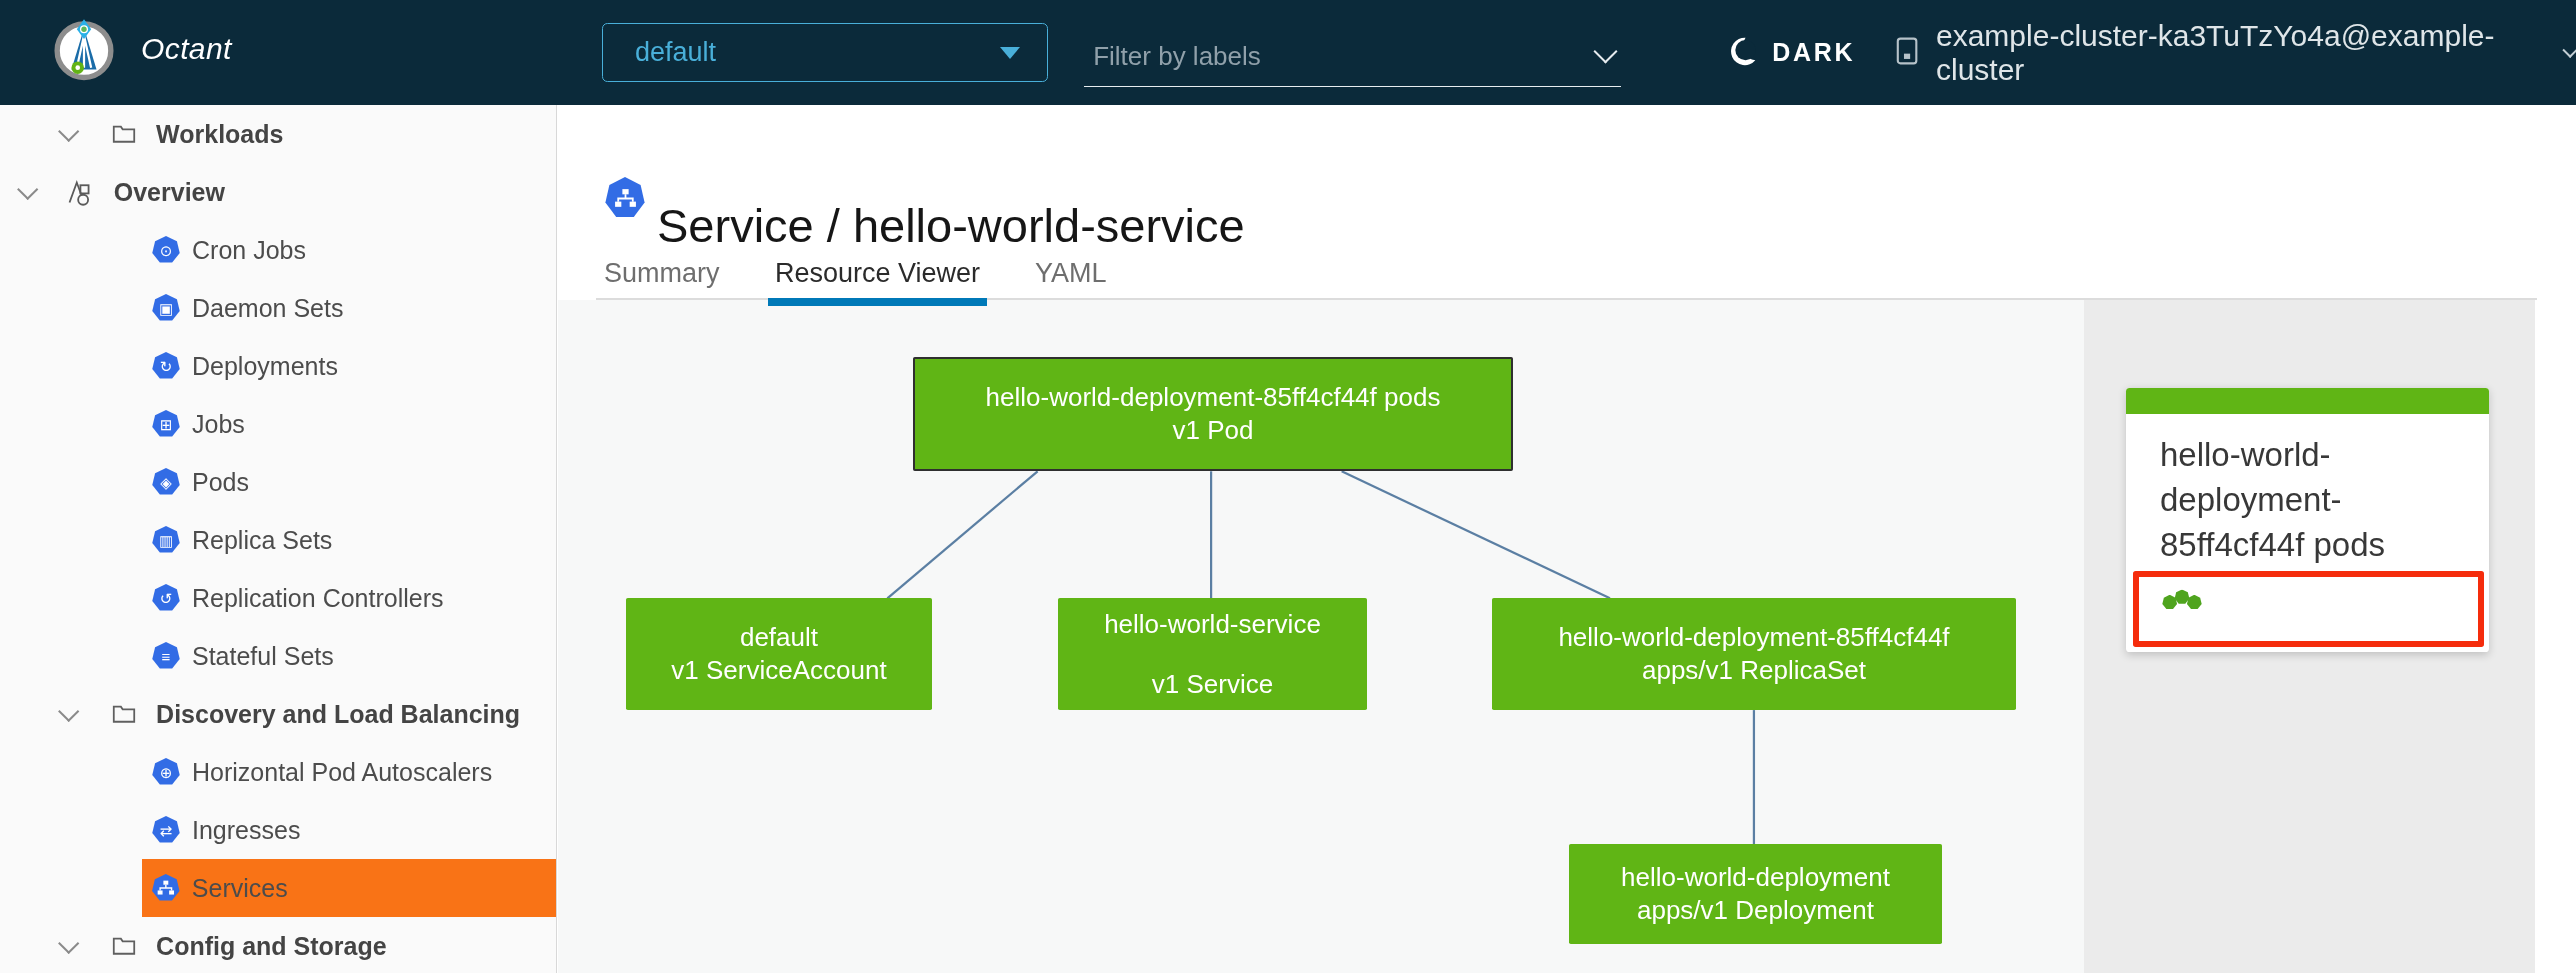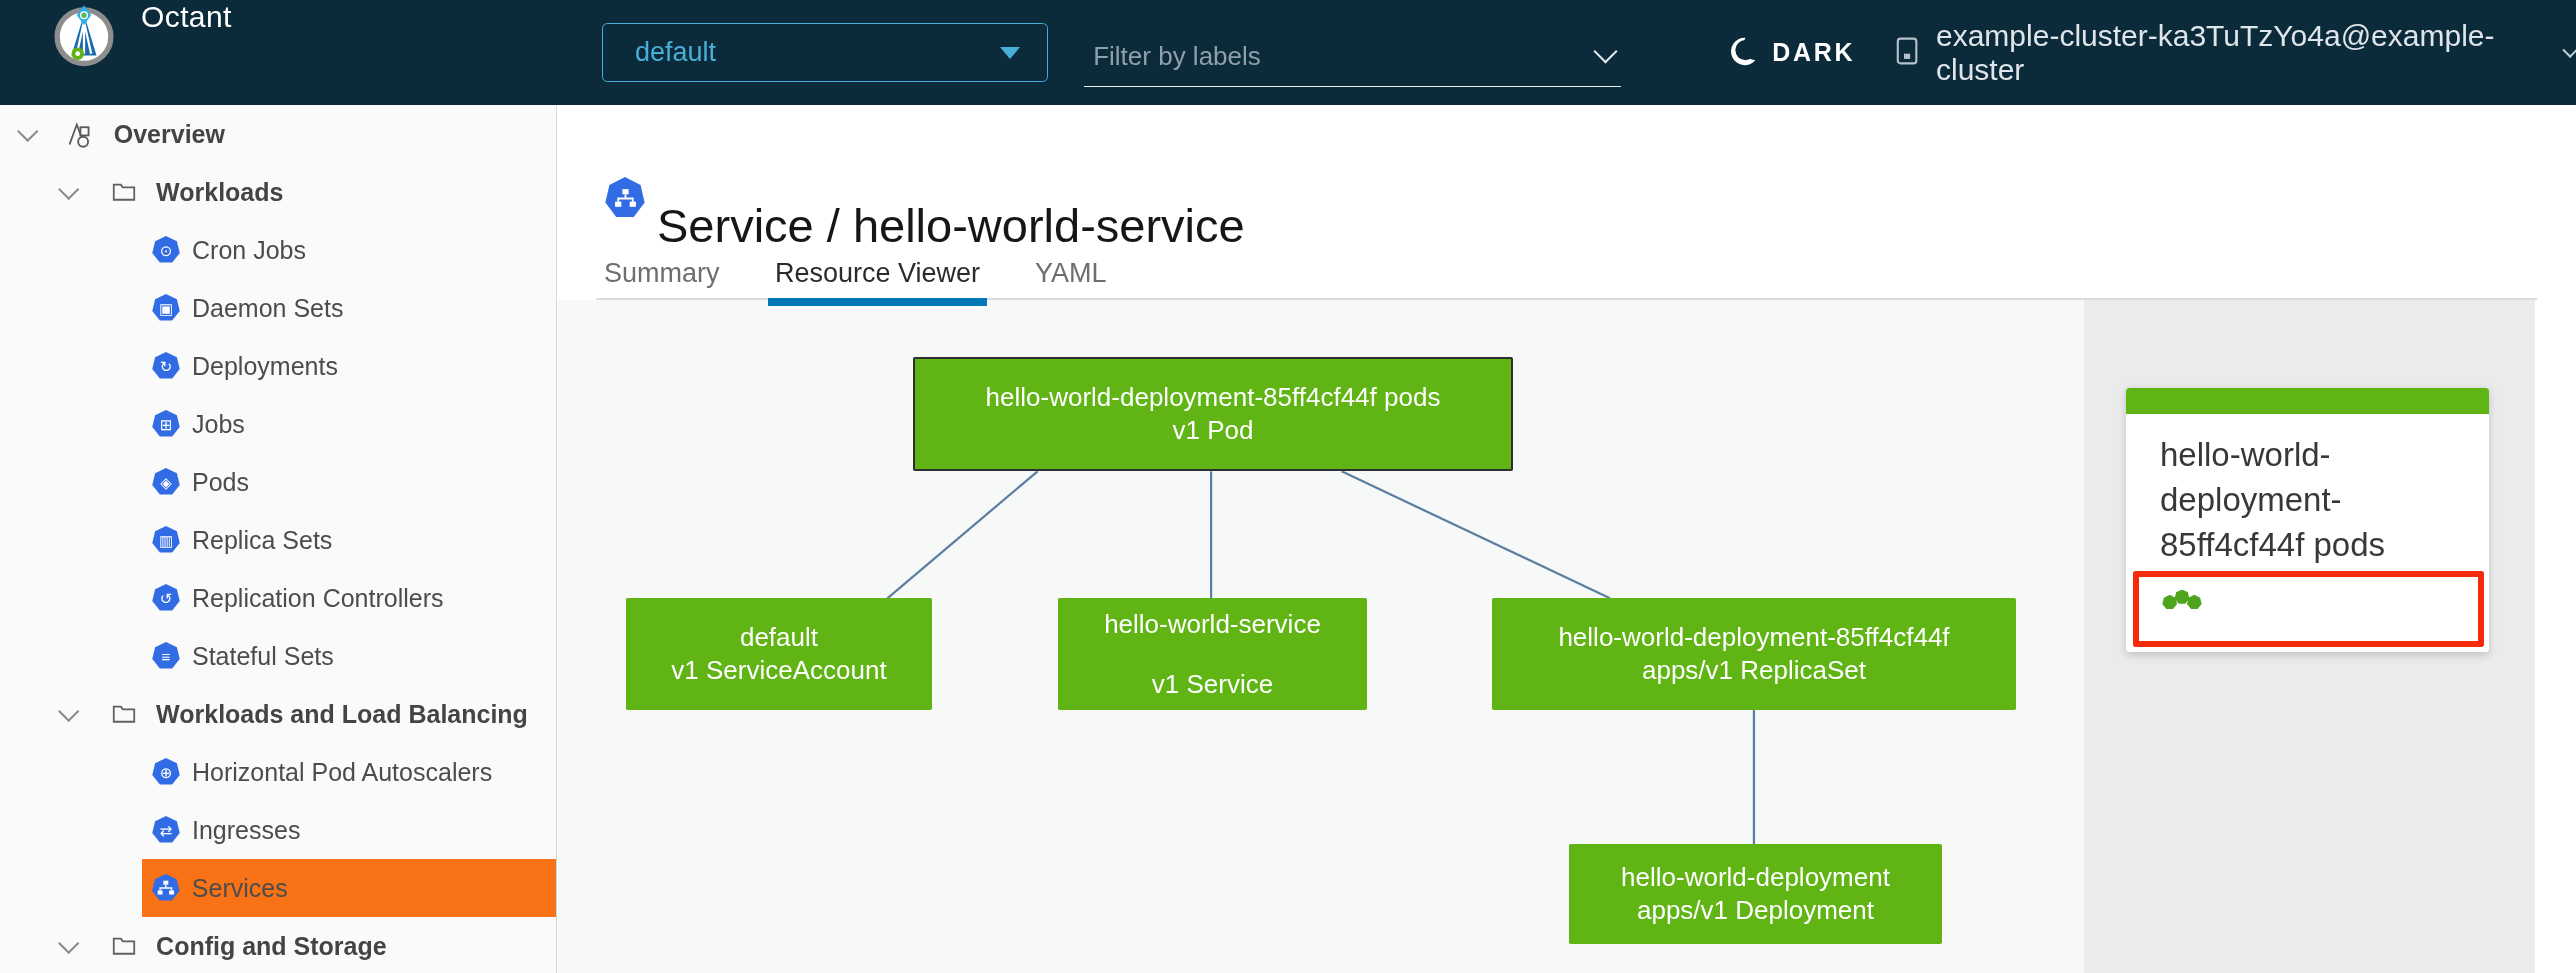--- a/index.html
+++ b/index.html
@@ -1,21 +1,21 @@
 <!DOCTYPE html>
 <html style="font-size:14.3px"><head>
 <meta charset="utf-8">
 <style>
   html,body{margin:0;padding:0;width:2576px;height:973px;overflow:hidden;background:#fff;
     font-family:"Liberation Sans",sans-serif;-webkit-font-smoothing:antialiased;}
   .app{position:relative;width:2576px;height:973px;}
 
   
   .header{position:absolute;left:0;top:0;width:2576px;height:105px;background:#0b2a3a;z-index:10;}
-  .logo-wrap{position:absolute;left:50px;top:0;height:98px;display:flex;align-items:flex-start;}
+  .logo-wrap{position:absolute;left:50px;top:0;height:98px;display:flex;align-items:center;font-style:italic;}
   .app-name{color:#fff;font-size:30px;letter-spacing:0.4px;margin-left:23px;font-weight:400;}
   .ns-select{position:absolute;left:602px;top:23px;width:446px;height:59px;border:1.8px solid #49afd9;
     border-radius:5.4px;display:flex;align-items:center;box-sizing:border-box;cursor:pointer;}
   .ns-value{color:#49afd9;font-size:27px;margin-left:32px;flex:1;}
   .tri-down{width:0;height:0;border-left:10.7px solid transparent;border-right:10.7px solid transparent;
     border-top:12.5px solid #49afd9;margin-right:27px;}
   .filter-wrap{position:absolute;left:1084px;top:29px;width:537px;height:57px;border-bottom:1.8px solid #e7ecef;}
   .filter-input{position:absolute;left:7.2px;top:7.2px;width:465px;height:39px;background:transparent;border:none;
     outline:none;color:#e7ecef;font-size:26px;font-family:"Liberation Sans",sans-serif;}
   .filter-input::placeholder{color:#90a0aa;opacity:1;}
@@ -136,83 +136,83 @@
           <rect x="4" y="3" width="21" height="28" rx="3" fill="none" stroke="#b6c2c9" stroke-width="2.4"></rect>
           <rect x="11" y="20" width="7" height="6" fill="#b6c2c9"></rect>
         </svg>
       </span>
       <span class="cluster-label">example-cluster-ka3TuTzYo4a@example-cluster</span>
       <span class="chev cluster-chev"></span>
     </div>
   </div>
 
   <nav class="sidebar">
+    <div class="srow l1 section">
+      <span class="chev caret"></span>
+      <span class="nav-ic">
+        <svg width="24" height="21.5" viewBox="0 0 27 24" fill="none" stroke="#5f5f5f" stroke-width="2">
+          <path d="M2 21 V4 h8 l2 3 h13 v14 Z"></path>
+        </svg>
+      </span>
+      <span class="slabel">Workloads</span>
+    </div>
+
     <div class="srow l0 section">
       <span class="chev caret"></span>
       <span class="nav-ic">
         <svg width="29" height="29" viewBox="0 0 32 32" fill="none" stroke="#5a5a5a" stroke-width="2">
           <path d="M5 27 L13 5 L20 24"></path>
             <rect x="17" y="8" width="9" height="9"></rect>
             <circle cx="20" cy="24" r="5.5" fill="#fafafa"></circle>
         </svg>
       </span>
       <span class="slabel">Overview</span>
     </div>
 
+    <div class="srow l2">
+      <span class="nav-ic hepta">⊙</span>
+      <span class="slabel">Cron Jobs</span>
+    </div>
+    <div class="srow l2">
+      <span class="nav-ic hepta">▣</span>
+      <span class="slabel">Daemon Sets</span>
+    </div>
+    <div class="srow l2">
+      <span class="nav-ic hepta">↻</span>
+      <span class="slabel">Deployments</span>
+    </div>
+    <div class="srow l2">
+      <span class="nav-ic hepta">⊞</span>
+      <span class="slabel">Jobs</span>
+    </div>
+    <div class="srow l2">
+      <span class="nav-ic hepta">◈</span>
+      <span class="slabel">Pods</span>
+    </div>
+    <div class="srow l2">
+      <span class="nav-ic hepta">▥</span>
+      <span class="slabel">Replica Sets</span>
+    </div>
+    <div class="srow l2">
+      <span class="nav-ic hepta">↺</span>
+      <span class="slabel">Replication Controllers</span>
+    </div>
+    <div class="srow l2">
+      <span class="nav-ic hepta">≡</span>
+      <span class="slabel">Stateful Sets</span>
+    </div>
+
     <div class="srow l1 section">
       <span class="chev caret"></span>
       <span class="nav-ic">
         <svg width="24" height="21.5" viewBox="0 0 27 24" fill="none" stroke="#5f5f5f" stroke-width="2">
           <path d="M2 21 V4 h8 l2 3 h13 v14 Z"></path>
         </svg>
       </span>
-      <span class="slabel">Workloads</span>
-    </div>
-
-    <div class="srow l2">
-      <span class="nav-ic hepta">⊙</span>
-      <span class="slabel">Cron Jobs</span>
-    </div>
-    <div class="srow l2">
-      <span class="nav-ic hepta">▣</span>
-      <span class="slabel">Daemon Sets</span>
-    </div>
-    <div class="srow l2">
-      <span class="nav-ic hepta">↻</span>
-      <span class="slabel">Deployments</span>
-    </div>
-    <div class="srow l2">
-      <span class="nav-ic hepta">⊞</span>
-      <span class="slabel">Jobs</span>
-    </div>
-    <div class="srow l2">
-      <span class="nav-ic hepta">◈</span>
-      <span class="slabel">Pods</span>
-    </div>
-    <div class="srow l2">
-      <span class="nav-ic hepta">▥</span>
-      <span class="slabel">Replica Sets</span>
-    </div>
-    <div class="srow l2">
-      <span class="nav-ic hepta">↺</span>
-      <span class="slabel">Replication Controllers</span>
-    </div>
-    <div class="srow l2">
-      <span class="nav-ic hepta">≡</span>
-      <span class="slabel">Stateful Sets</span>
-    </div>
-
-    <div class="srow l1 section">
-      <span class="chev caret"></span>
-      <span class="nav-ic">
-        <svg width="24" height="21.5" viewBox="0 0 27 24" fill="none" stroke="#5f5f5f" stroke-width="2">
-          <path d="M2 21 V4 h8 l2 3 h13 v14 Z"></path>
-        </svg>
-      </span>
-      <span class="slabel">Workloads and Load Balancing</span>
+      <span class="slabel">Discovery and Load Balancing</span>
     </div>
 
     <div class="srow l2">
       <span class="nav-ic hepta">⊕</span>
       <span class="slabel">Horizontal Pod Autoscalers</span>
     </div>
     <div class="srow l2">
       <span class="nav-ic hepta">⇄</span>
       <span class="slabel">Ingresses</span>
     </div>

